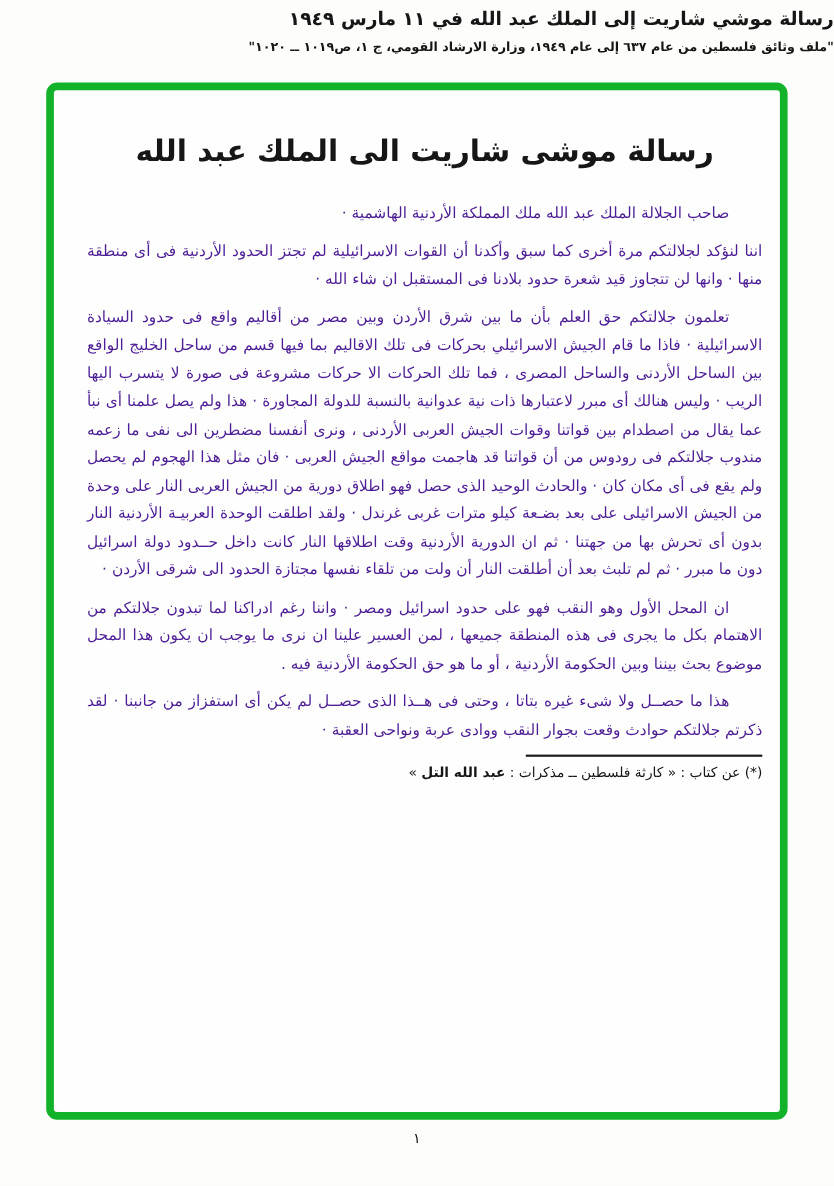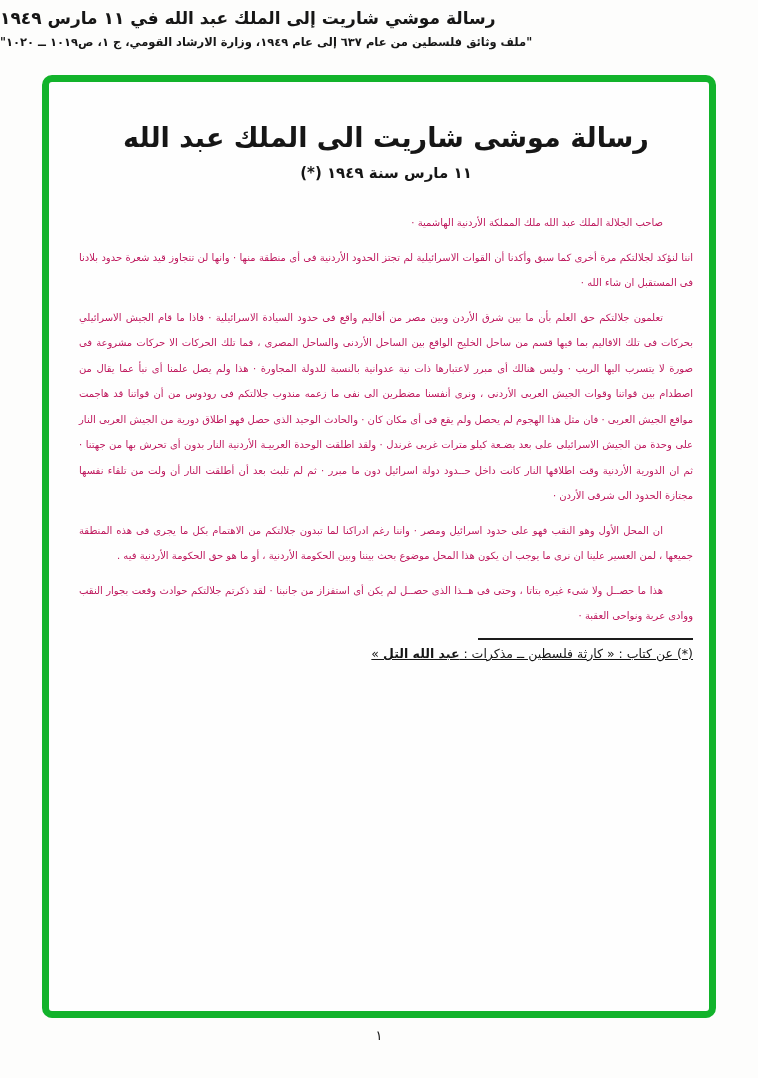--- a/index.html
+++ b/index.html
@@ -12,21 +12,21 @@
   .page {
     position: relative;
     width: 758px; height: 1078px;
     background: #fdfdfc;
     overflow: hidden;
   }
   
   .scan-header {
     position: absolute;
     top: 8px; left: 0; right: 0;
-    text-align: left;
+    text-align: right;
     direction: rtl;
   }
   .scan-header .line1 {
     font-size: 17px;
     font-weight: bold;
     letter-spacing: 0.5px;
   }
   .scan-header .line2 {
     font-size: 11.5px;
     font-weight: bold;
@@ -57,31 +57,31 @@
     line-height: 1.2;
   }
   .doc-subtitle {
     text-align: center;
     font-weight: bold;
     font-size: 15px;
     margin-top: 10px;
   }
   .body-text {
     margin-top: 28px;
-    font-size: 10px;
+    font-size: 14px;
     line-height: 25.5px;
     text-align: justify;
-    color: #be185d;
+    color: #4c1d95;
   }
   .body-text p {
     margin: 0 0 9px 0;
     text-indent: 30px;
   }
   .body-text p.no-indent { text-indent: 0; }
-  .footnote-block { margin-top: 4px; text-decoration: underline; }
+  .footnote-block { margin-top: 4px; }
   .footnote-rule {
     width: 215px;
     height: 0;
     border-top: 2px solid #1c1c1c;
     margin: 0 0 5px auto; 
   }
   .footnote {
     font-size: 12.5px;
     text-align: right;
     direction: rtl;
@@ -104,21 +104,20 @@
   <div class="scan-header">
     <div class="line1">رسالة موشي شاريت إلى الملك عبد الله في ١١ مارس ١٩٤٩</div>
     <div class="line2">"ملف وثائق فلسطين من عام ٦٣٧ إلى عام ١٩٤٩، وزارة الارشاد القومي، ج ١، ص١٠١٩ ــ ١٠٢٠"</div>
   </div>
 
   <div class="frame">
     <div class="doc">
 
       <div class="doc-title">رسالة موشى شاريت الى الملك عبد الله</div>
 
-      <div class="doc-subtitle">١١ مارس سنة ١٩٤٩ (*)</div>
 
       <div class="body-text">
         <p>صاحب الجلالة الملك عبد الله ملك المملكة الأردنية الهاشمية ·</p>
         <p class="no-indent">اننا لنؤكد لجلالتكم مرة أخرى كما سبق وأكدنا أن القوات الاسرائيلية لم تجتز الحدود الأردنية فى أى منطقة منها · وانها لن تتجاوز قيد شعرة حدود بلادنا فى المستقبل ان شاء الله ·</p>
         <p>تعلمون جلالتكم حق العلم بأن ما بين شرق الأردن وبين مصر من أقاليم واقع فى حدود السيادة الاسرائيلية · فاذا ما قام الجيش الاسرائيلي بحركات فى تلك الاقاليم بما فيها قسم من ساحل الخليج الواقع بين الساحل الأردنى والساحل المصرى ، فما تلك الحركات الا حركات مشروعة فى صورة لا يتسرب اليها الريب · وليس هنالك أى مبرر لاعتبارها ذات نية عدوانية بالنسبة للدولة المجاورة · هذا ولم يصل علمنا أى نبأ عما يقال من اصطدام بين قواتنا وقوات الجيش العربى الأردنى ، ونرى أنفسنا مضطرين الى نفى ما زعمه مندوب جلالتكم فى رودوس من أن قواتنا قد هاجمت مواقع الجيش العربى · فان مثل هذا الهجوم لم يحصل ولم يقع فى أى مكان كان · والحادث الوحيد الذى حصل فهو اطلاق دورية من الجيش العربى النار على وحدة من الجيش الاسرائيلى على بعد بضـعة كيلو مترات غربى غرندل · ولقد اطلقت الوحدة العربيـة الأردنية النار بدون أى تحرش بها من جهتنا · ثم ان الدورية الأردنية وقت اطلاقها النار كانت داخل حــدود دولة اسرائيل دون ما مبرر · ثم لم تلبث بعد أن أطلقت النار أن ولت من تلقاء نفسها مجتازة الحدود الى شرقى الأردن ·</p>
         <p>ان المحل الأول وهو النقب فهو على حدود اسرائيل ومصر · واننا رغم ادراكنا لما تبدون جلالتكم من الاهتمام بكل ما يجرى فى هذه المنطقة جميعها ، لمن العسير علينا ان نرى ما يوجب ان يكون هذا المحل موضوع بحث بيننا وبين الحكومة الأردنية ، أو ما هو حق الحكومة الأردنية فيه .</p>
         <p>هذا ما حصــل ولا شىء غيره بتاتا ، وحتى فى هــذا الذى حصــل لم يكن أى استفزاز من جانبنا · لقد ذكرتم جلالتكم حوادث وقعت بجوار النقب ووادى عربة ونواحى العقبة ·</p>
       </div>
 
       <div class="footnote-block">

